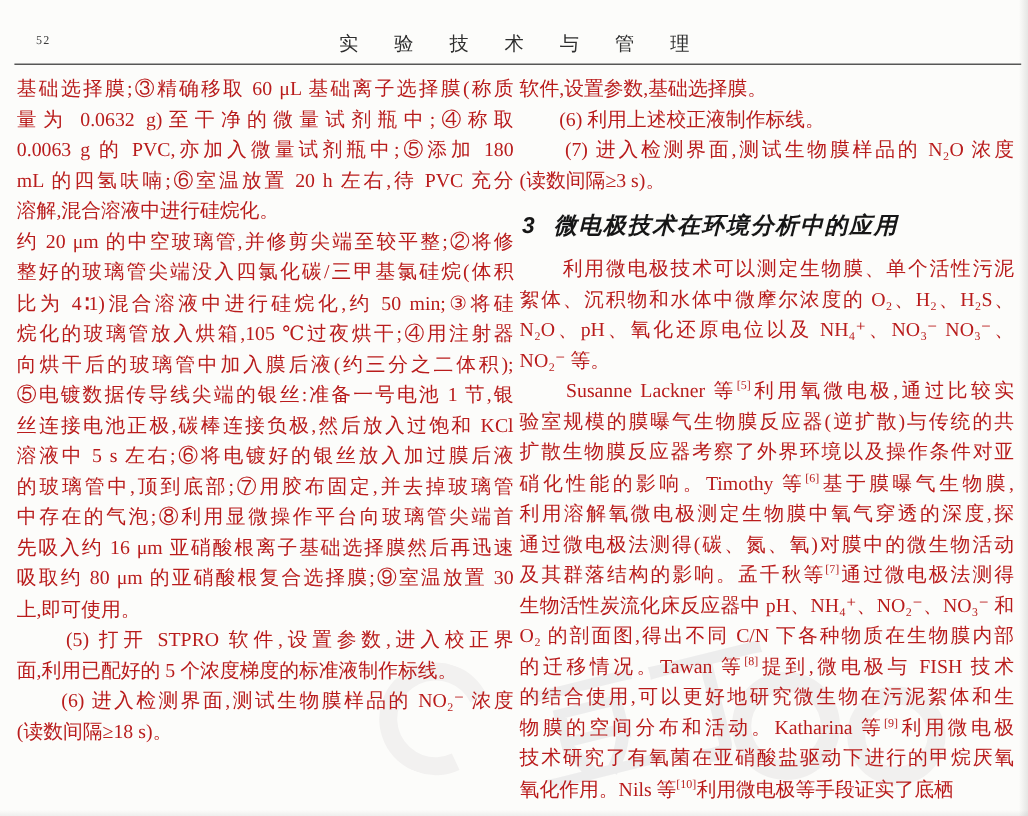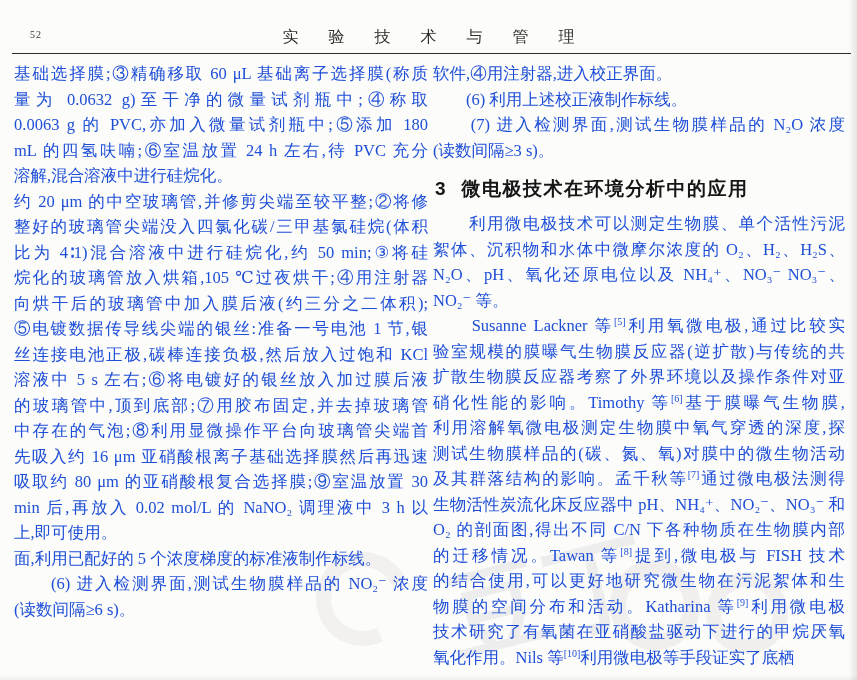--- a/index.html
+++ b/index.html
@@ -26,30 +26,30 @@
     border-top:1.6px solid #2f2f2f;height:0;
   }
   
   .col{position:absolute;top:61px;z-index:2;}
   .col-left{left:14px;width:414px;}
   .col-right{left:433px;width:412px;}
   .tline{
     font-size:16.5px;
     height:25.5px;line-height:25.5px;
     text-align:justify;text-align-last:justify;
-    color:#1d4ed8;
+    color:#b91c1c;
   }
   .tline.pend{text-align-last:left;}
   sup.ref{font-size:10px;vertical-align:super;line-height:0;letter-spacing:0;}
   
   .sec-heading{
     margin:12px 0 8px 2px;
     height:28px;line-height:28px;
     font-family:"Liberation Sans","DejaVu Sans",sans-serif;
-    font-weight:bold;font-size:19px;color:#161616;
+    font-weight:bold;font-size:19px;color:#161616;font-style:italic;
   }
   .sec-heading .sec-num{margin-right:16px;}
   .sec-heading .sec-title{letter-spacing:1.5px;}
   
   .wm{position:absolute;z-index:1;pointer-events:none;user-select:none;
       font-family:"DejaVu Sans","Liberation Sans",sans-serif;font-weight:bold;}
   .wm-dou{
     left:446px;top:548px;font-size:98px;line-height:1;
     color:#ededed;transform:rotate(-14deg);letter-spacing:6px;
   }
@@ -85,62 +85,62 @@
 <div class="wm wm-blob"></div>
 
 <div class="page-num">52</div>
 <div class="journal-title">实 验 技 术 与 管 理</div>
 <div class="header-rule"></div>
 
 <div class="col col-left">
     <div class="tline">基础选择膜;③精确移取 60 μL 基础离子选择膜(称质</div>
     <div class="tline">量为 0.0632 g)至干净的微量试剂瓶中;④称取</div>
     <div class="tline">0.0063 g 的 PVC,亦加入微量试剂瓶中;⑤添加 180</div>
-    <div class="tline">mL 的四氢呋喃;⑥室温放置 24 h 左右,待 PVC 充分</div>
+    <div class="tline">mL 的四氢呋喃;⑥室温放置 20 h 左右,待 PVC 充分</div>
     <div class="tline pend">溶解,混合溶液中进行硅烷化。</div>
     <div class="tline">约 20 μm 的中空玻璃管,并修剪尖端至较平整;②将修</div>
     <div class="tline">整好的玻璃管尖端没入四氯化碳/三甲基氯硅烷(体积</div>
     <div class="tline">比为 4∶1)混合溶液中进行硅烷化,约 50 min;③将硅</div>
     <div class="tline">烷化的玻璃管放入烘箱,105 ℃过夜烘干;④用注射器</div>
     <div class="tline">向烘干后的玻璃管中加入膜后液(约三分之二体积);</div>
     <div class="tline">⑤电镀数据传导线尖端的银丝:准备一号电池 1 节,银</div>
     <div class="tline">丝连接电池正极,碳棒连接负极,然后放入过饱和 KCl</div>
     <div class="tline">溶液中 5 s 左右;⑥将电镀好的银丝放入加过膜后液</div>
     <div class="tline">的玻璃管中,顶到底部;⑦用胶布固定,并去掉玻璃管</div>
     <div class="tline">中存在的气泡;⑧利用显微操作平台向玻璃管尖端首</div>
     <div class="tline">先吸入约 16 μm 亚硝酸根离子基础选择膜然后再迅速</div>
     <div class="tline">吸取约 80 μm 的亚硝酸根复合选择膜;⑨室温放置 30</div>
-    <div class="tline">min 后,再放入 0.02 mol/L 的 NaNO₂ 调理液中 3 h 以</div>
     <div class="tline pend">上,即可使用。</div>
+    <div class="tline">　　(5) 打开 STPRO 软件,设置参数,进入校正界</div>
     <div class="tline pend">面,利用已配好的 5 个浓度梯度的标准液制作标线。</div>
     <div class="tline">　　(6) 进入检测界面,测试生物膜样品的 NO₂⁻ 浓度</div>
-    <div class="tline pend">(读数间隔≥6 s)。</div>
+    <div class="tline pend">(读数间隔≥18 s)。</div>
   </div>
 
 <div class="col col-right">
   <div>
-      <div class="tline pend">软件,④用注射器,进入校正界面。</div>
+      <div class="tline pend">软件,设置参数,基础选择膜。</div>
       <div class="tline pend">　　(6) 利用上述校正液制作标线。</div>
       <div class="tline">　　(7) 进入检测界面,测试生物膜样品的 N₂O 浓度</div>
       <div class="tline pend">(读数间隔≥3 s)。</div>
     </div>
   <div class="sec-heading">
     <span class="sec-num">3</span><span class="sec-title">微电极技术在环境分析中的应用</span>
   </div>
   <div>
       <div class="tline">　　利用微电极技术可以测定生物膜、单个活性污泥</div>
       <div class="tline">絮体、沉积物和水体中微摩尔浓度的 O₂、H₂、H₂S、</div>
       <div class="tline">N₂O、pH、氧化还原电位以及 NH₄⁺、NO₃⁻ NO₃⁻、</div>
       <div class="tline pend">NO₂⁻ 等。</div>
       <div class="tline">　　Susanne Lackner 等<sup class="ref">[5]</sup>利用氧微电极,通过比较实</div>
       <div class="tline">验室规模的膜曝气生物膜反应器(逆扩散)与传统的共</div>
       <div class="tline">扩散生物膜反应器考察了外界环境以及操作条件对亚</div>
       <div class="tline">硝化性能的影响。Timothy 等<sup class="ref">[6]</sup>基于膜曝气生物膜,</div>
       <div class="tline">利用溶解氧微电极测定生物膜中氧气穿透的深度,探</div>
-      <div class="tline">测试生物膜样品的(碳、氮、氧)对膜中的微生物活动</div>
+      <div class="tline">通过微电极法测得(碳、氮、氧)对膜中的微生物活动</div>
       <div class="tline">及其群落结构的影响。孟千秋等<sup class="ref">[7]</sup>通过微电极法测得</div>
       <div class="tline">生物活性炭流化床反应器中 pH、NH₄⁺、NO₂⁻、NO₃⁻ 和</div>
       <div class="tline">O₂ 的剖面图,得出不同 C/N 下各种物质在生物膜内部</div>
       <div class="tline">的迁移情况。Tawan 等<sup class="ref">[8]</sup>提到,微电极与 FISH 技术</div>
       <div class="tline">的结合使用,可以更好地研究微生物在污泥絮体和生</div>
       <div class="tline">物膜的空间分布和活动。Katharina 等<sup class="ref">[9]</sup>利用微电极</div>
       <div class="tline">技术研究了有氧菌在亚硝酸盐驱动下进行的甲烷厌氧</div>
       <div class="tline pend">氧化作用。Nils 等<sup class="ref">[10]</sup>利用微电极等手段证实了底栖</div>
     </div>
 </div>

